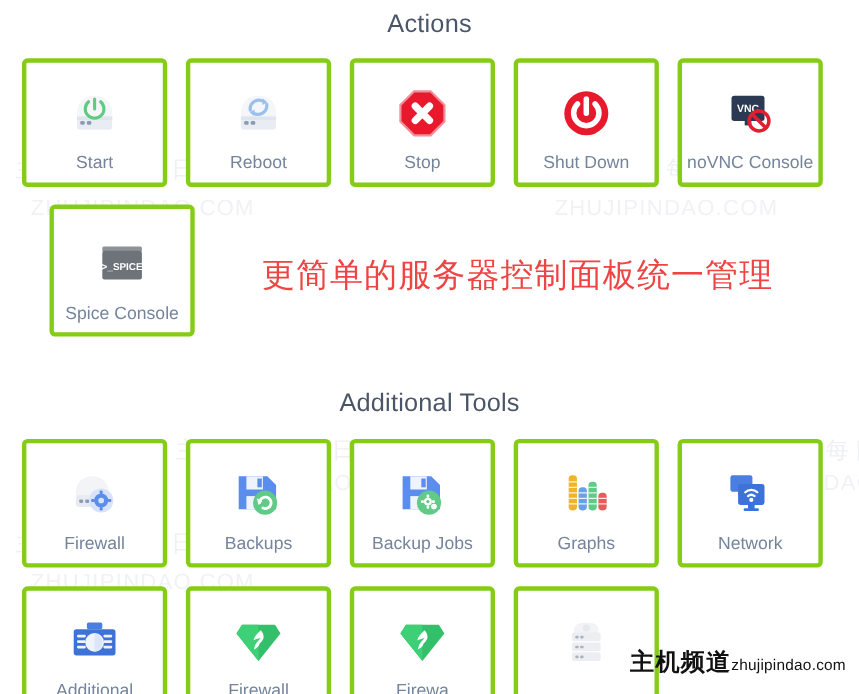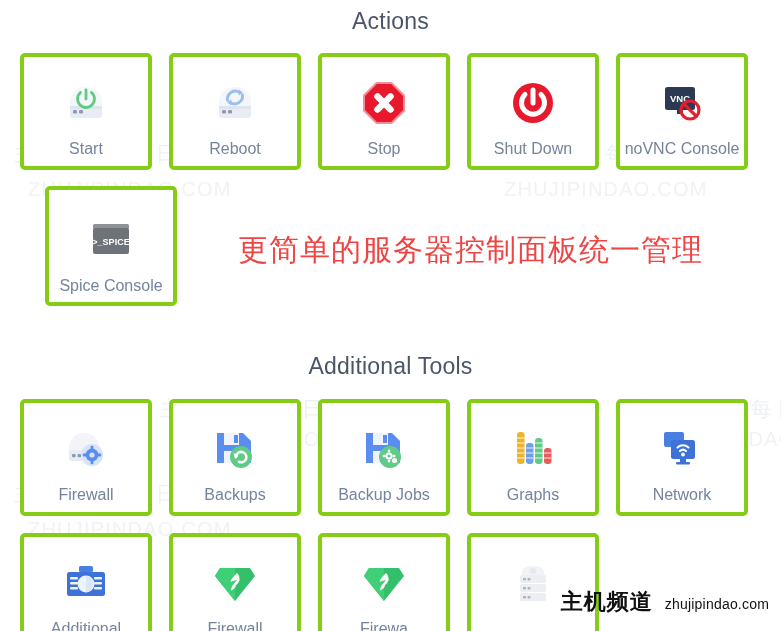--- a/index.html
+++ b/index.html
@@ -114,21 +114,21 @@
   }
 
   
   .brand-logo {
     position: absolute;
     right: 12px;
     bottom: 14px;
     z-index: 6;
     display: flex;
     align-items: baseline;
-    gap: 12px;
+    gap: 0;
   }
   .brand-cn {
     font-family: "DejaVu Sans", sans-serif;
     font-size: 22px;
     color: #111111;
     font-weight: 700;
     letter-spacing: 1px;
   }
   .brand-en {
     font-family: "Liberation Sans", sans-serif;

